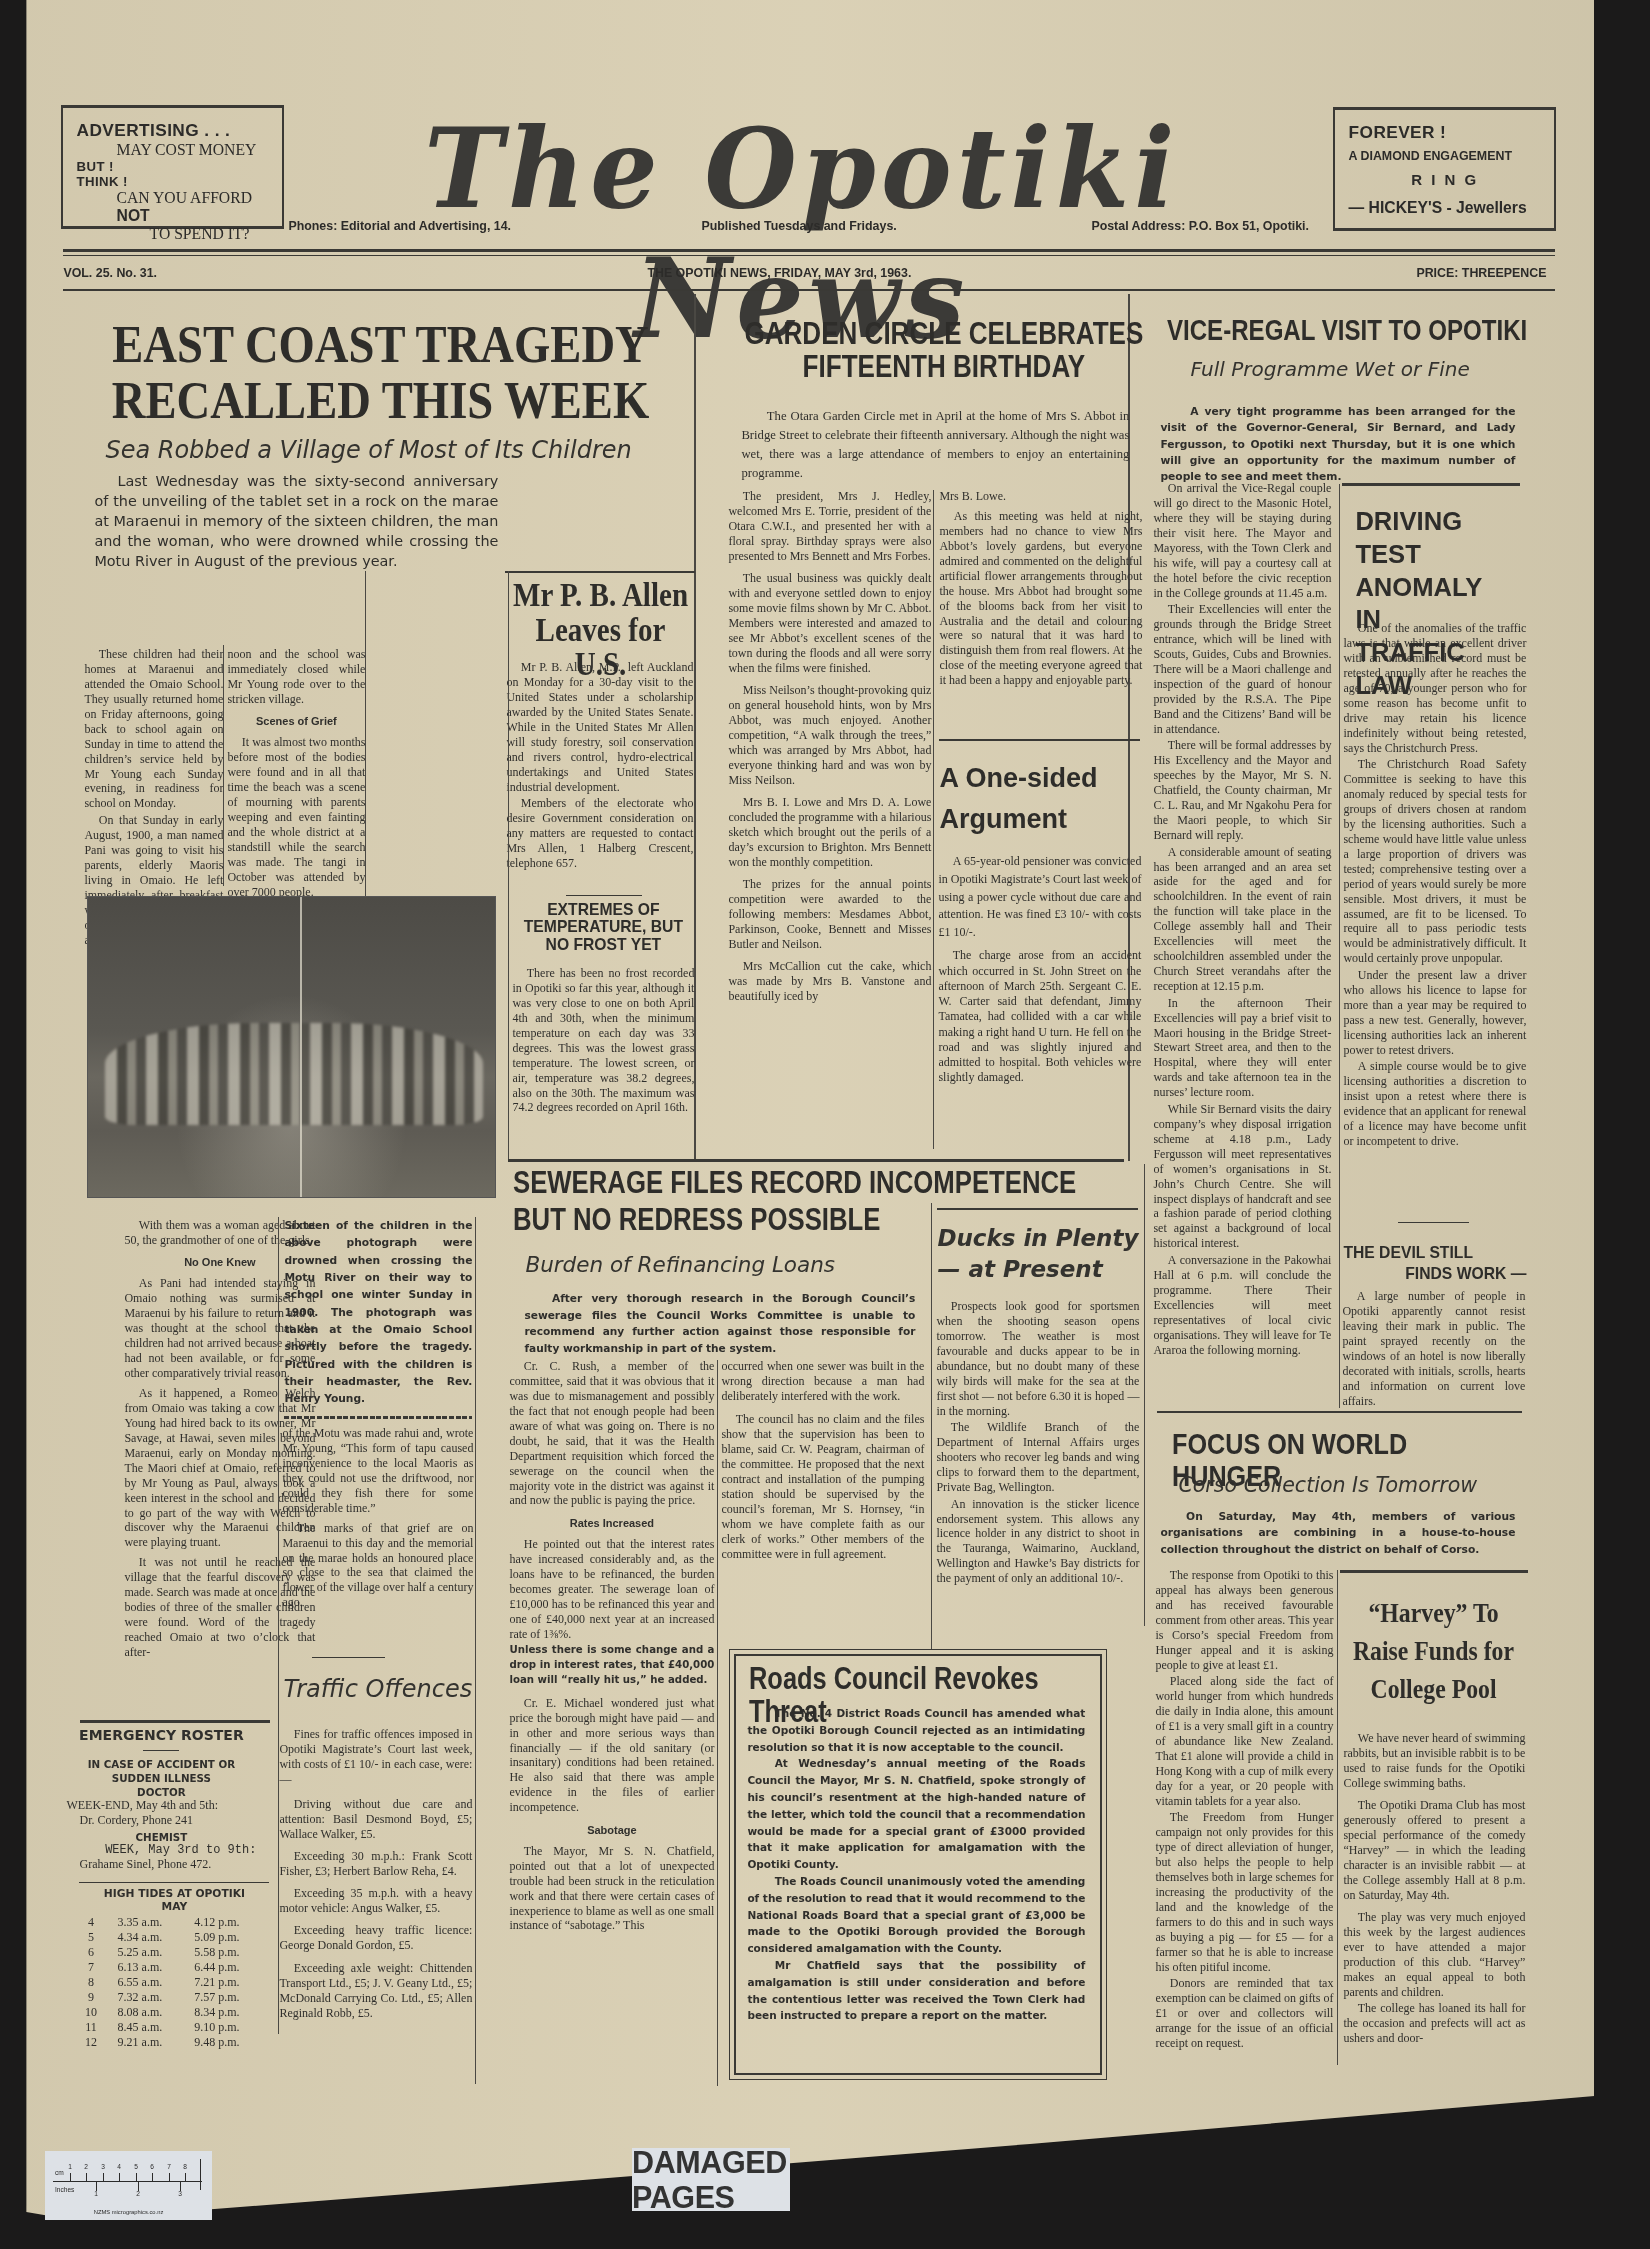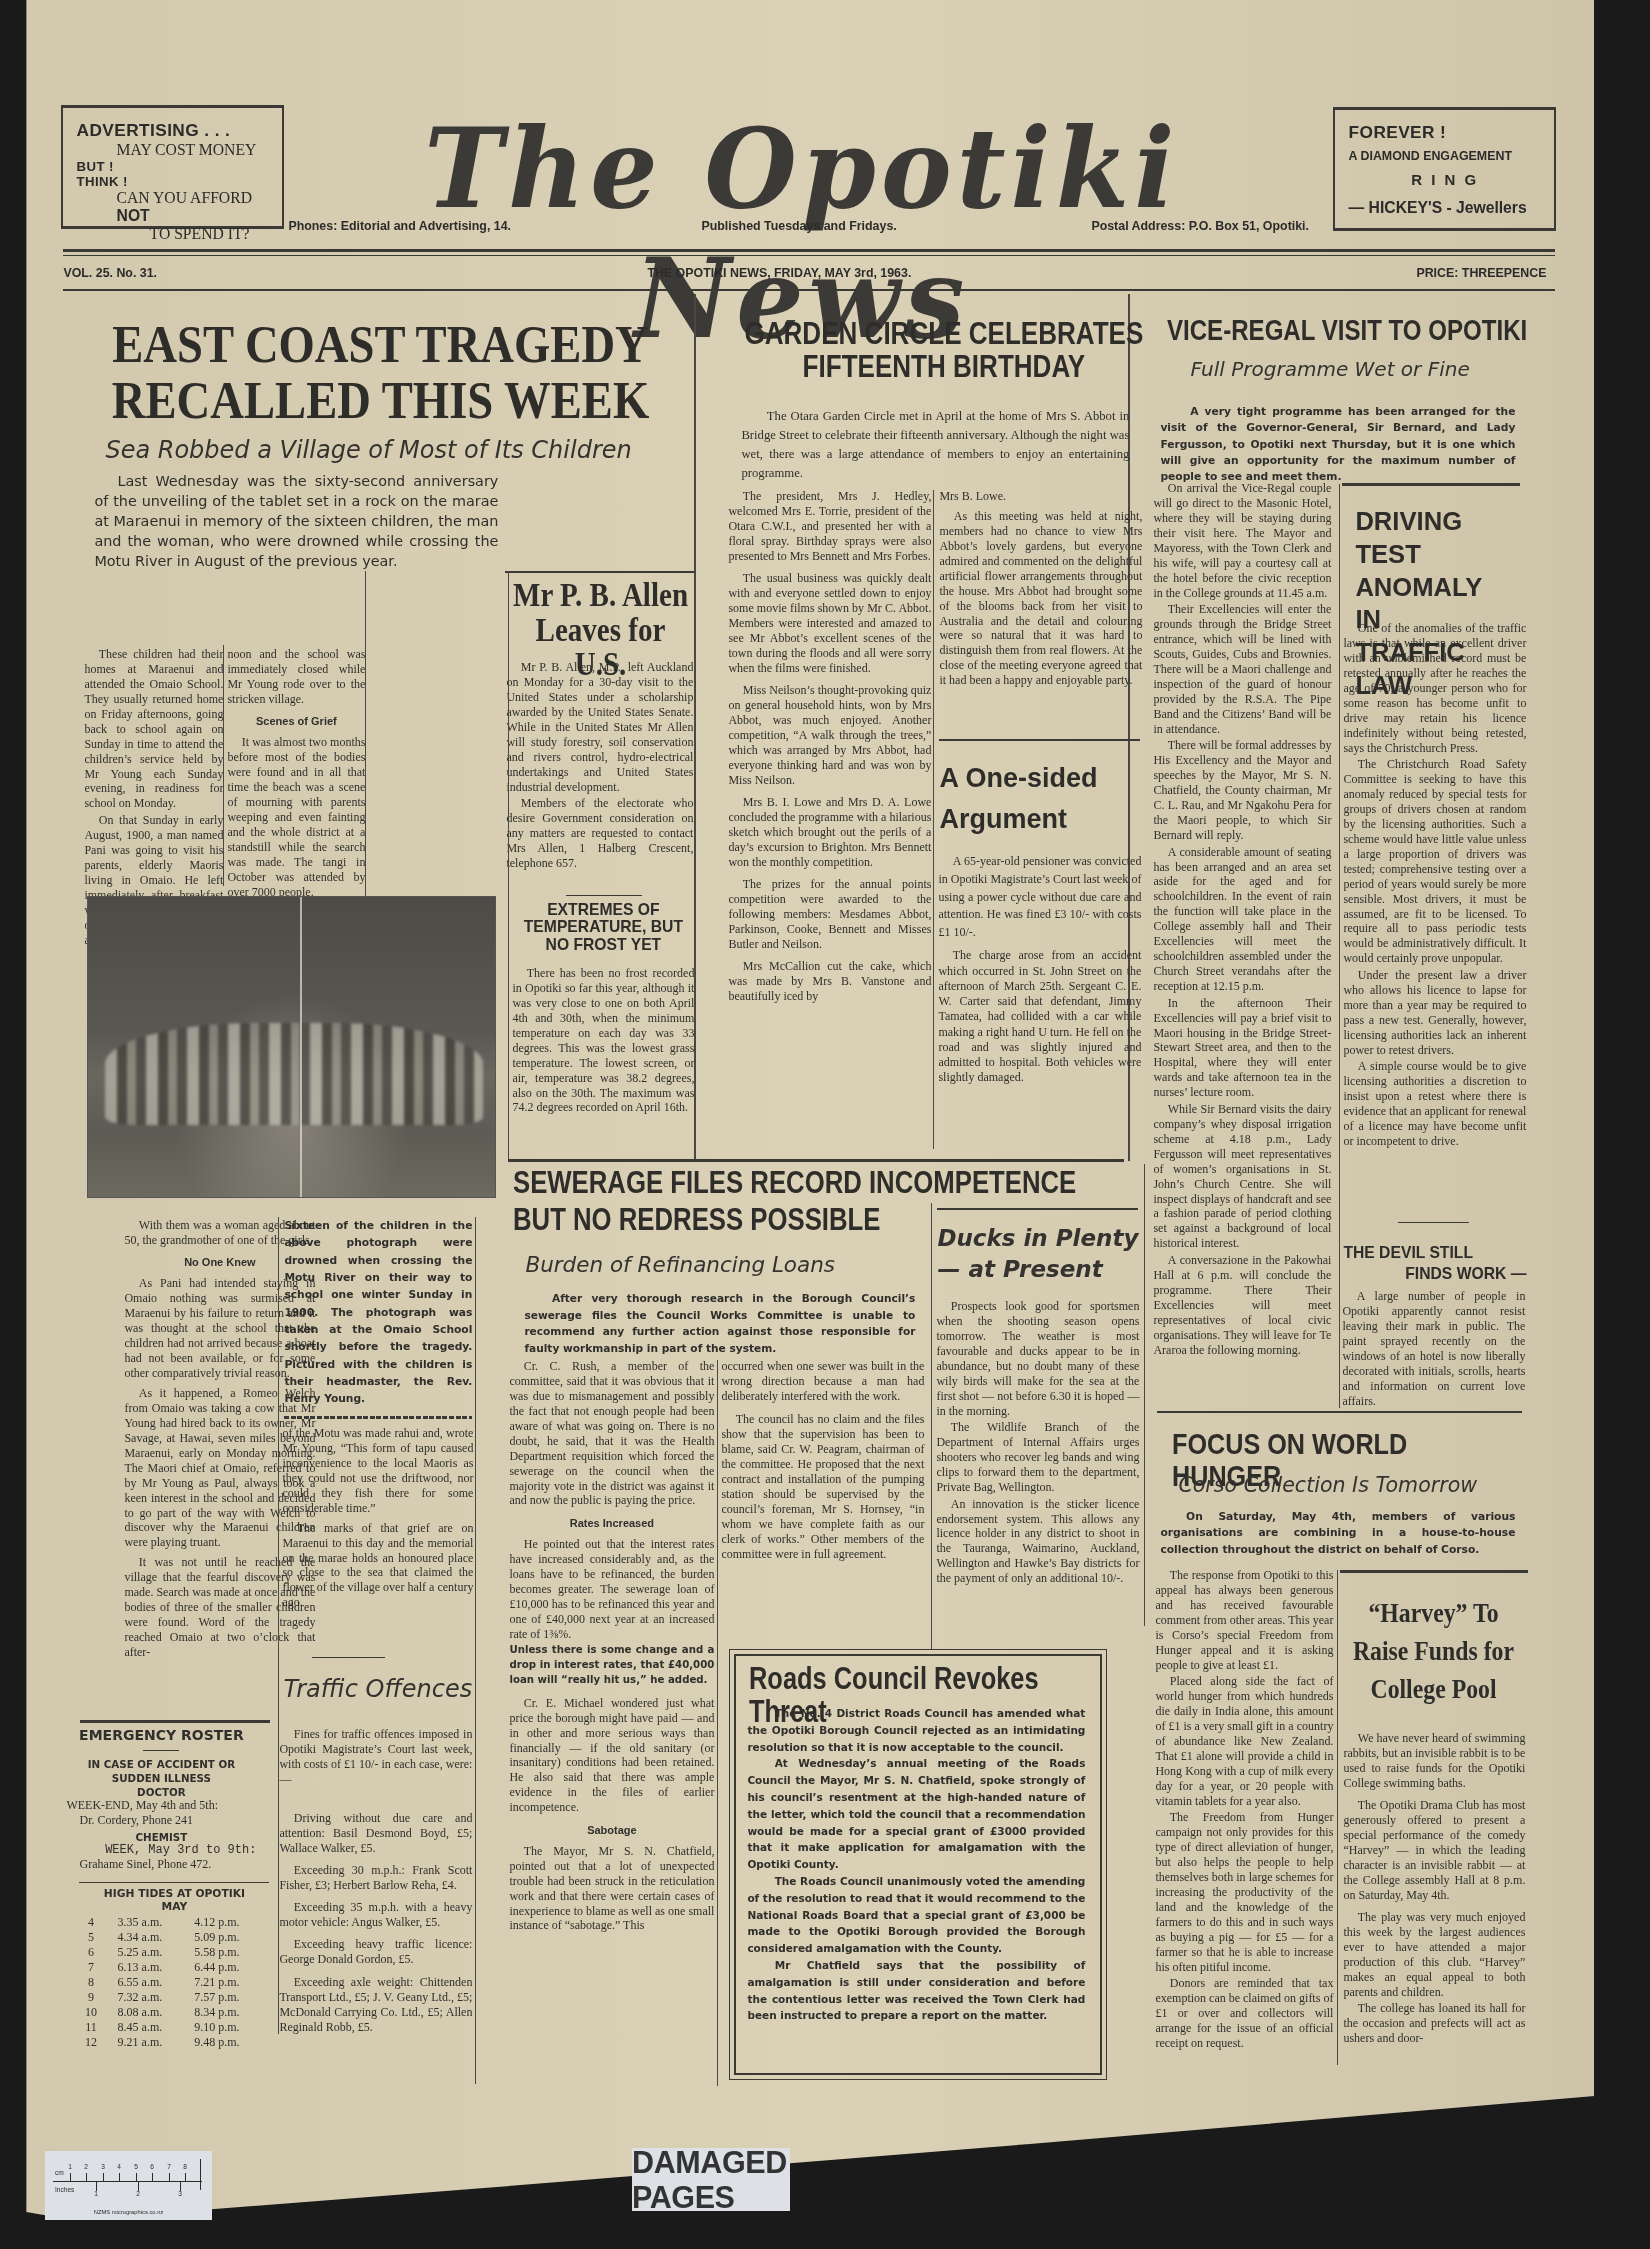--- a/index.html
+++ b/index.html
@@ -213,21 +213,21 @@
         <span class="d">12</span>
         <span class="am">9.21 a.m.</span>
         <span class="pm">9.48 p.m.</span>
       </div>
   </div>
 
   <div class="rule" style="left:286px; top:1657px; width:73px; height:0.8px;"></div>
   <div class="abs sub-italic" style="left:257px; top:1675px; font-size:24px; font-weight:400;">Traffic Offences</div>
   <div class="abs body" style="left:253px; top:1727px; width:193px;">
     <p>Fines for traffic offences imposed in Opotiki Magistrate’s Court last week, with costs of £1 10/- in each case, were:—</p>
-    <p style="margin-top:24px;">Driving without due care and attention: Basil Desmond Boyd, £5; Wallace Walker, £5.</p>
+    <p style="margin-top:10px;">Driving without due care and attention: Basil Desmond Boyd, £5; Wallace Walker, £5.</p>
     <p style="margin-top:7.4px;">Exceeding 30 m.p.h.: Frank Scott Fisher, £3; Herbert Barlow Reha, £4.</p>
     <p style="margin-top:7.4px;">Exceeding 35 m.p.h. with a heavy motor vehicle: Angus Walker, £5.</p>
     <p style="margin-top:7.4px;">Exceeding heavy traffic licence: George Donald Gordon, £5.</p>
     <p style="margin-top:7.4px;">Exceeding axle weight: Chittenden Transport Ltd., £5; J. V. Geany Ltd., £5; McDonald Carrying Co. Ltd., £5; Allen Reginald Robb, £5.</p>
   </div>
   <div class="vrule" style="left:449px; top:1217px; height:867px; width:0.8px;"></div>
 
   <div class="rule" style="left:479px; top:571px; width:190px; height:1.7px;"></div>
   <div class="abs hl-serif" style="left:469px; top:578px; width:211px; font-size:33px;">
     <div>Mr P. B. Allen</div>

